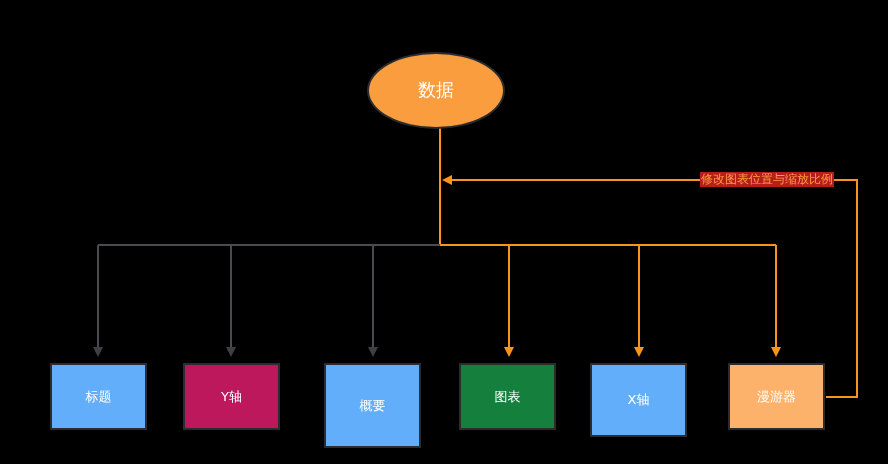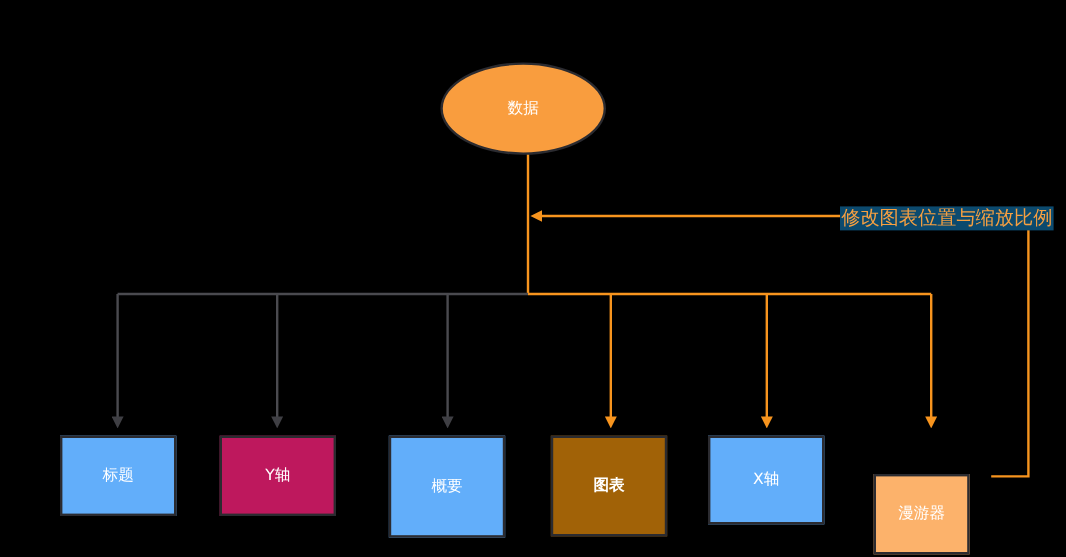--- a/index.html
+++ b/index.html
@@ -35,27 +35,27 @@
     color: #ffffff;
     line-height: 1.35;
   }
   .node-box {
     border: 2px solid #2b2b30;
     font-size: 13px;
   }
   .node-ellipse {
     border: 2px solid #2b2b30;
     border-radius: 50%;
-    font-size: 13px;
+    font-size: 18px;
   }
   .edge-label {
     position: absolute;
     color: #f7a041;
-    font-size: 16px;
-    background: #0c4a6e;
+    font-size: 12px;
+    background: #b91c1c;
     padding: 0 1px;
     white-space: nowrap;
     line-height: 1.25;
   }
 </style>
 </head>
 <body>
 
 <div id="stage">
 
@@ -95,27 +95,27 @@
   </div>
 
   <div class="node node-box" style="left:183px; top:363px; width:97px; height:67px; background:#be185d;">
     <span>Y轴</span>
   </div>
 
   <div class="node node-box" style="left:324px; top:363px; width:97px; height:85px; background:#62aefa;">
     <span>概要</span>
   </div>
 
-  <div class="node node-box" style="left:459px; top:363px; width:97px; height:84px; background:#a16207;font-weight:bold;">
+  <div class="node node-box" style="left:459px; top:363px; width:97px; height:67px; background:#15803d;">
     <span>图表</span>
   </div>
 
   <div class="node node-box" style="left:590px; top:363px; width:97px; height:74px; background:#62aefa;">
     <span>X轴</span>
   </div>
 
-  <div class="node node-box" style="left:728px; top:363px; width:80px; height:67px; background:#fcb26b;margin-top:32px;">
+  <div class="node node-box" style="left:728px; top:363px; width:97px; height:67px; background:#fcb26b;">
     <span>漫游器</span>
   </div>
 
   <div class="edge-label" style="left:700px; top:172px;">修改图表位置与缩放比例</div>
 
 </div>
 
 </body></html>

